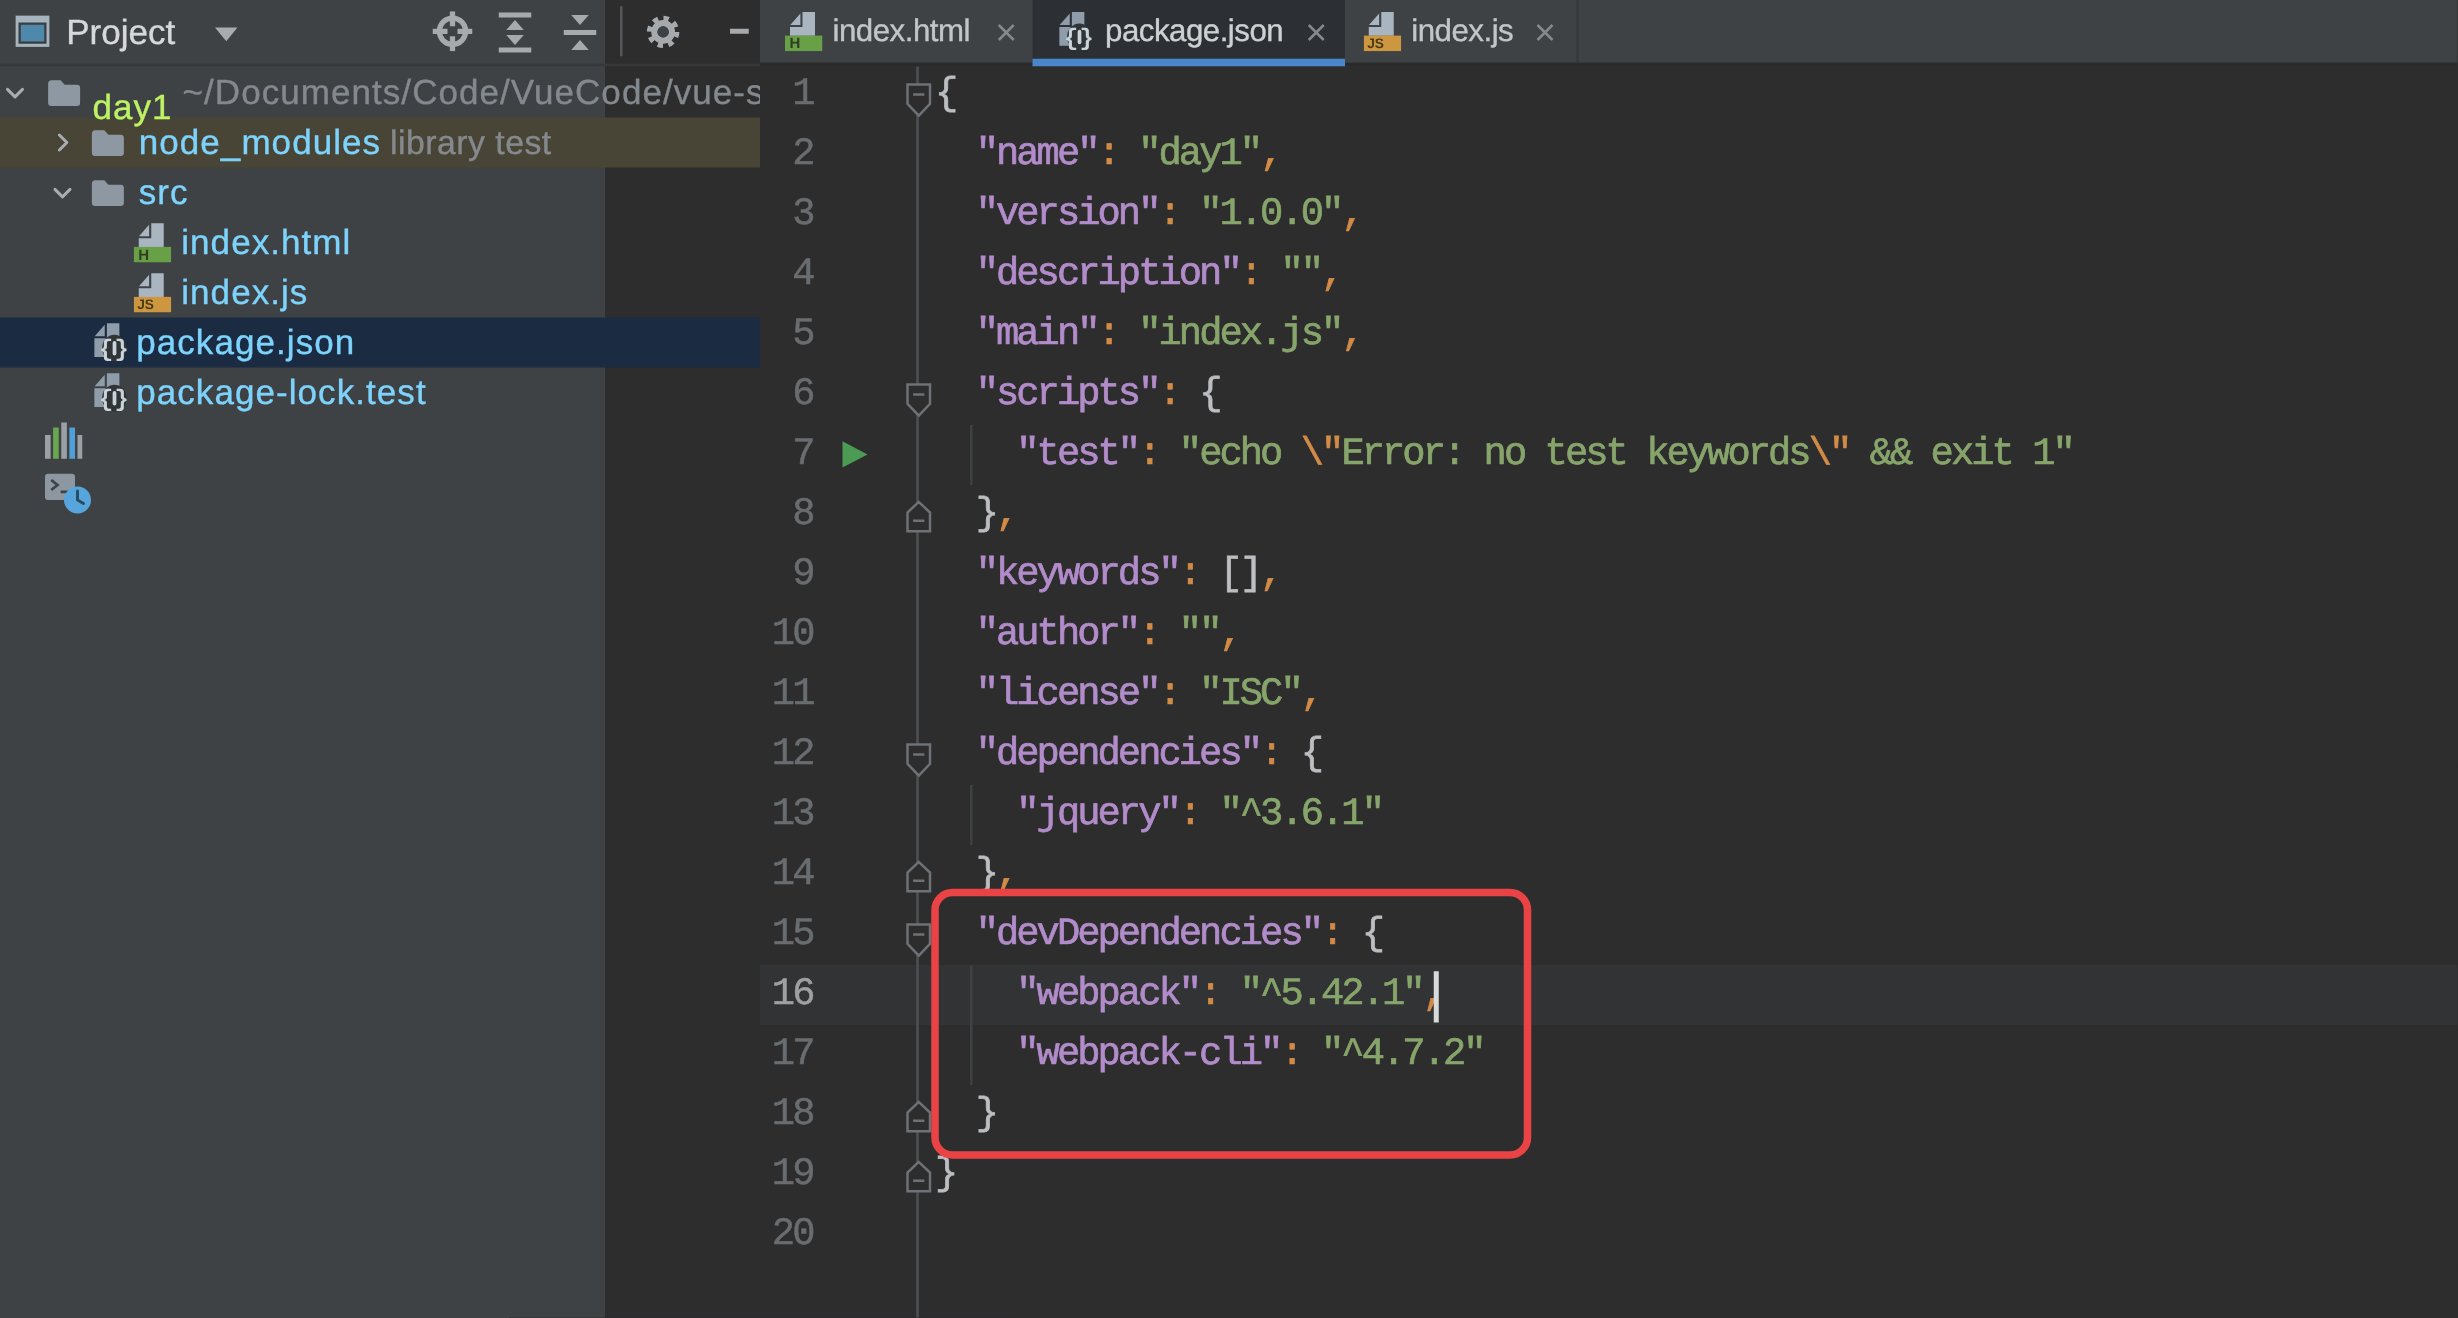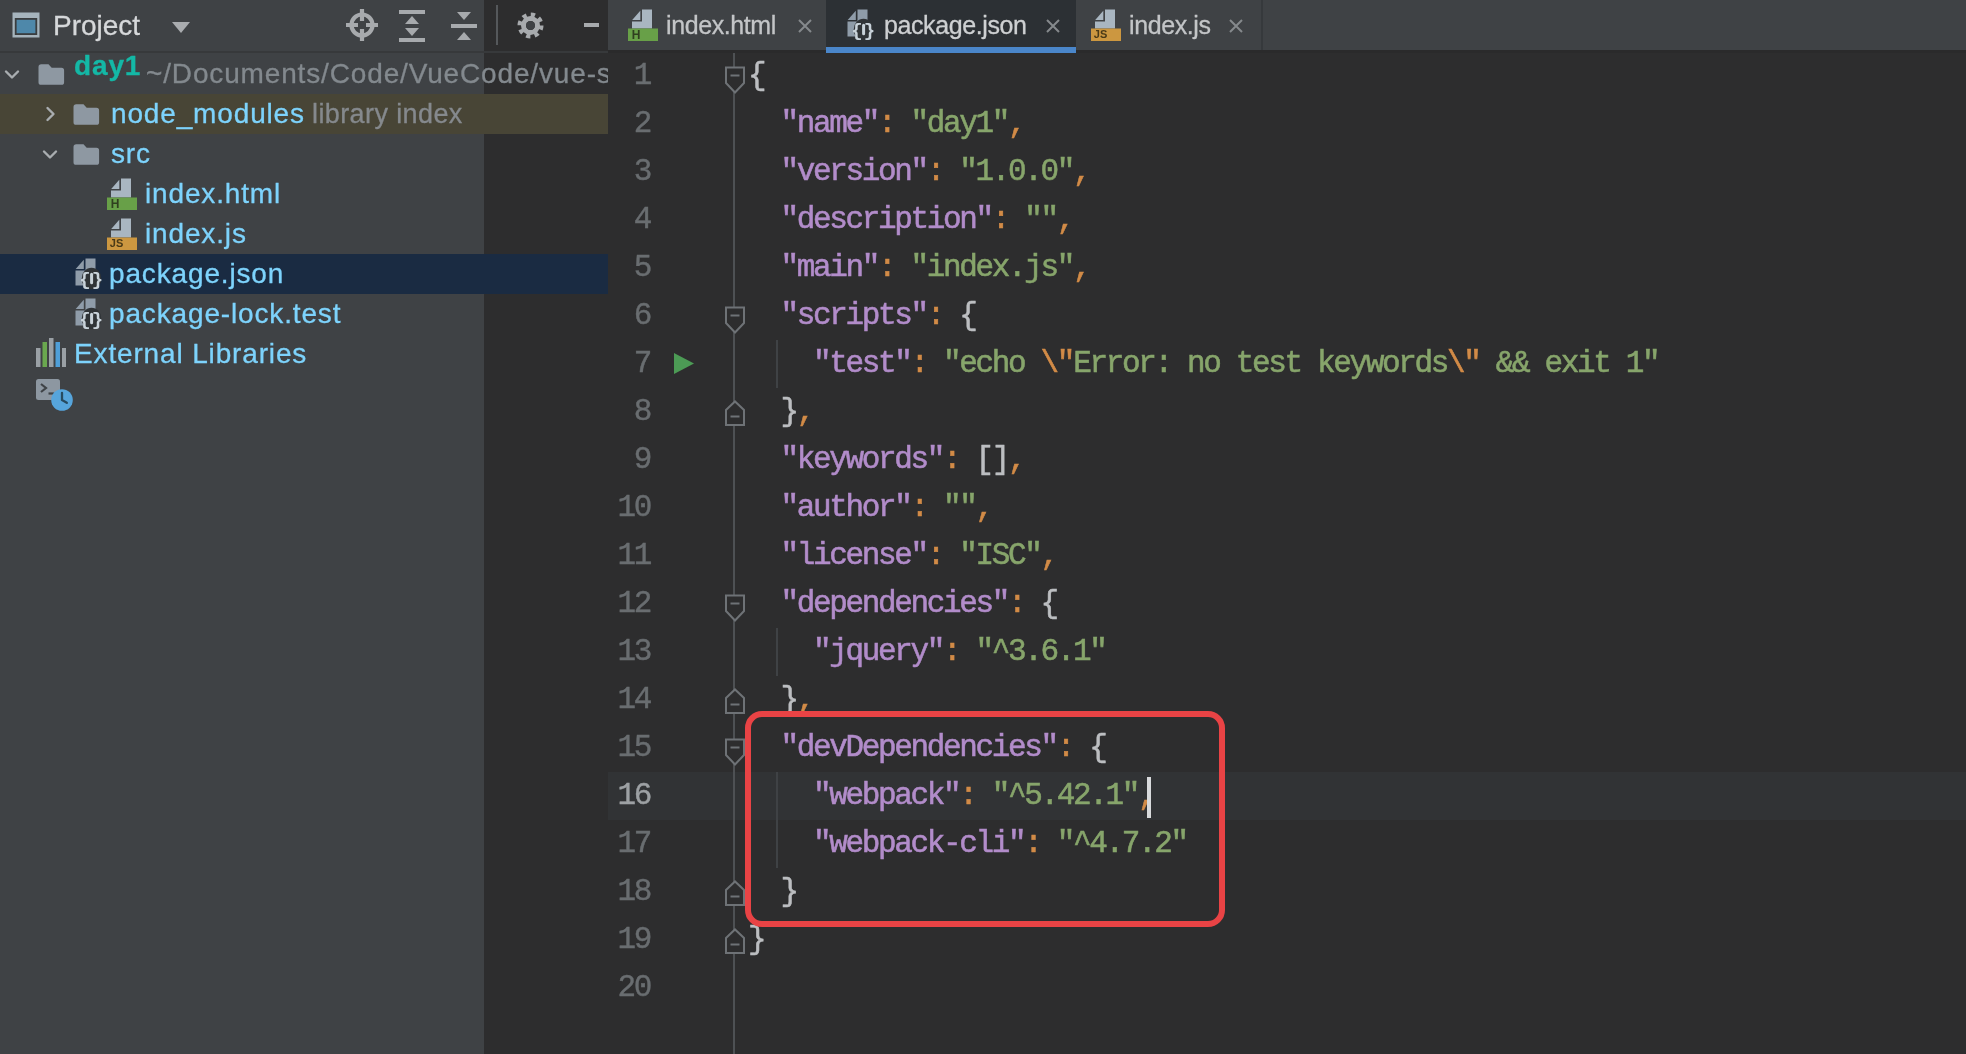--- a/index.html
+++ b/index.html
@@ -130,30 +130,30 @@
     <div class="abs" style="left:584px;top:23px;width:15px;height:4px;background:#a7aaad"></div>
 <div id="hdrline"></div>
 <div class="abs" style="left:0;top:94px;width:608px;height:40px;background:#484536"></div>
     <div class="abs" style="left:0;top:254px;width:608px;height:40px;background:#1a2b42"></div>
     <svg class="abs" style="left:2px;top:64px" width="20" height="20" viewBox="0 0 20 20">
       <polyline points="4,7.5 10,13.5 16,7.5" fill="none" stroke="#a9adb0" stroke-width="2.4" stroke-linecap="round" stroke-linejoin="round"></polyline>
     </svg>
     <svg class="abs" style="left:37px;top:62px" width="28" height="24" viewBox="0 0 28 24">
       <path d="M1.5,5 q0,-2.8 2.8,-2.8 h7.2 l3.2,3.6 h9.8 q2.6,0 2.6,2.6 v11.8 q0,2.6 -2.6,2.6 h-20.4 q-2.6,0 -2.6,-2.6 z" fill="#8e98a2"></path>
     </svg>
-    <div class="abs t" style="left:74px;top:46px;font-weight:bold;color:#14b8a6">day1</div>
+    <div class="abs t" style="left:74px;top:66px;font-weight:normal;color:#bef264">day1</div>
     <div class="abs t" style="left:146px;top:54px;width:462px;overflow:hidden;white-space:nowrap;color:#83898e">~/Documents/Code/VueCode/vue-stu</div>
     <svg class="abs" style="left:40px;top:104px" width="20" height="20" viewBox="0 0 20 20">
       <polyline points="7.5,4 13.5,10 7.5,16" fill="none" stroke="#a9adb0" stroke-width="2.4" stroke-linecap="round" stroke-linejoin="round"></polyline>
     </svg>
     <svg class="abs" style="left:72px;top:102px" width="28" height="24" viewBox="0 0 28 24">
       <path d="M1.5,5 q0,-2.8 2.8,-2.8 h7.2 l3.2,3.6 h9.8 q2.6,0 2.6,2.6 v11.8 q0,2.6 -2.6,2.6 h-20.4 q-2.6,0 -2.6,-2.6 z" fill="#8e98a2"></path>
     </svg>
     <div class="abs t" style="left:111px;top:94px;">node_modules</div>
-    <div class="abs t" style="left:312px;top:94px;color:#85898d;font-size:27px;letter-spacing:0.4px">library index</div>
+    <div class="abs t" style="left:312px;top:94px;color:#85898d;font-size:27px;letter-spacing:0.4px">library test</div>
     <svg class="abs" style="left:40px;top:144px" width="20" height="20" viewBox="0 0 20 20">
       <polyline points="4,7.5 10,13.5 16,7.5" fill="none" stroke="#a9adb0" stroke-width="2.4" stroke-linecap="round" stroke-linejoin="round"></polyline>
     </svg>
     <svg class="abs" style="left:72px;top:142px" width="28" height="24" viewBox="0 0 28 24">
       <path d="M1.5,5 q0,-2.8 2.8,-2.8 h7.2 l3.2,3.6 h9.8 q2.6,0 2.6,2.6 v11.8 q0,2.6 -2.6,2.6 h-20.4 q-2.6,0 -2.6,-2.6 z" fill="#8e98a2"></path>
     </svg>
     <div class="abs t" style="left:111px;top:134px;">src</div>
     <svg class="abs" style="left:107px;top:178px" width="30" height="32" viewBox="0 0 30 32">
       <path d="M14,0.5 H24 V19.5 H4 V12.5 H14 Z" fill="#a9b6c1"></path>
       <path d="M12.3,1.8 V11 H4.2 Z" fill="#a9b6c1"></path>
@@ -184,21 +184,20 @@
       <rect x="15.1" y="14.8" width="3" height="11.5" rx="1.5" fill="#c9d3da"></rect>
     </svg>
     <div class="abs t" style="left:109px;top:294px;">package-lock.test</div>
     <svg class="abs" style="left:34px;top:336px" width="32" height="34" viewBox="0 0 32 34">
       <rect x="2" y="12" width="4.5" height="19" fill="#9aa0a5"></rect>
       <rect x="8.5" y="6" width="4.5" height="25" fill="#6aa84f"></rect>
       <rect x="15" y="2" width="4.5" height="29" fill="#9aa0a5"></rect>
       <rect x="21.5" y="6" width="4.5" height="25" fill="#4f9fd8"></rect>
       <rect x="28" y="12" width="4" height="19" fill="#9aa0a5"></rect>
     </svg>
-    <div class="abs t" style="left:74px;top:334px;">External Libraries</div>
     <svg class="abs" style="left:34px;top:372px" width="46" height="46" viewBox="0 0 46 46">
       <rect x="2" y="7" width="24" height="21" rx="2.5" fill="#8d97a1"></rect>
       <path d="M7,12 l5,4 L7,20" fill="none" stroke="#3f4347" stroke-width="2.2"></path>
       <path d="M14.5,21.5 h6" stroke="#3f4347" stroke-width="2.2"></path>
       <circle cx="28" cy="28" r="10.8" fill="#56a5dc"></circle>
       <path d="M28,28 V20.8 M28,28 L32.8,30.8" fill="none" stroke="#274b60" stroke-width="2.3" stroke-linecap="round"></path>
     </svg>
 </div>
 <div id="tabbar"></div>
 <div id="tabs-layer">

